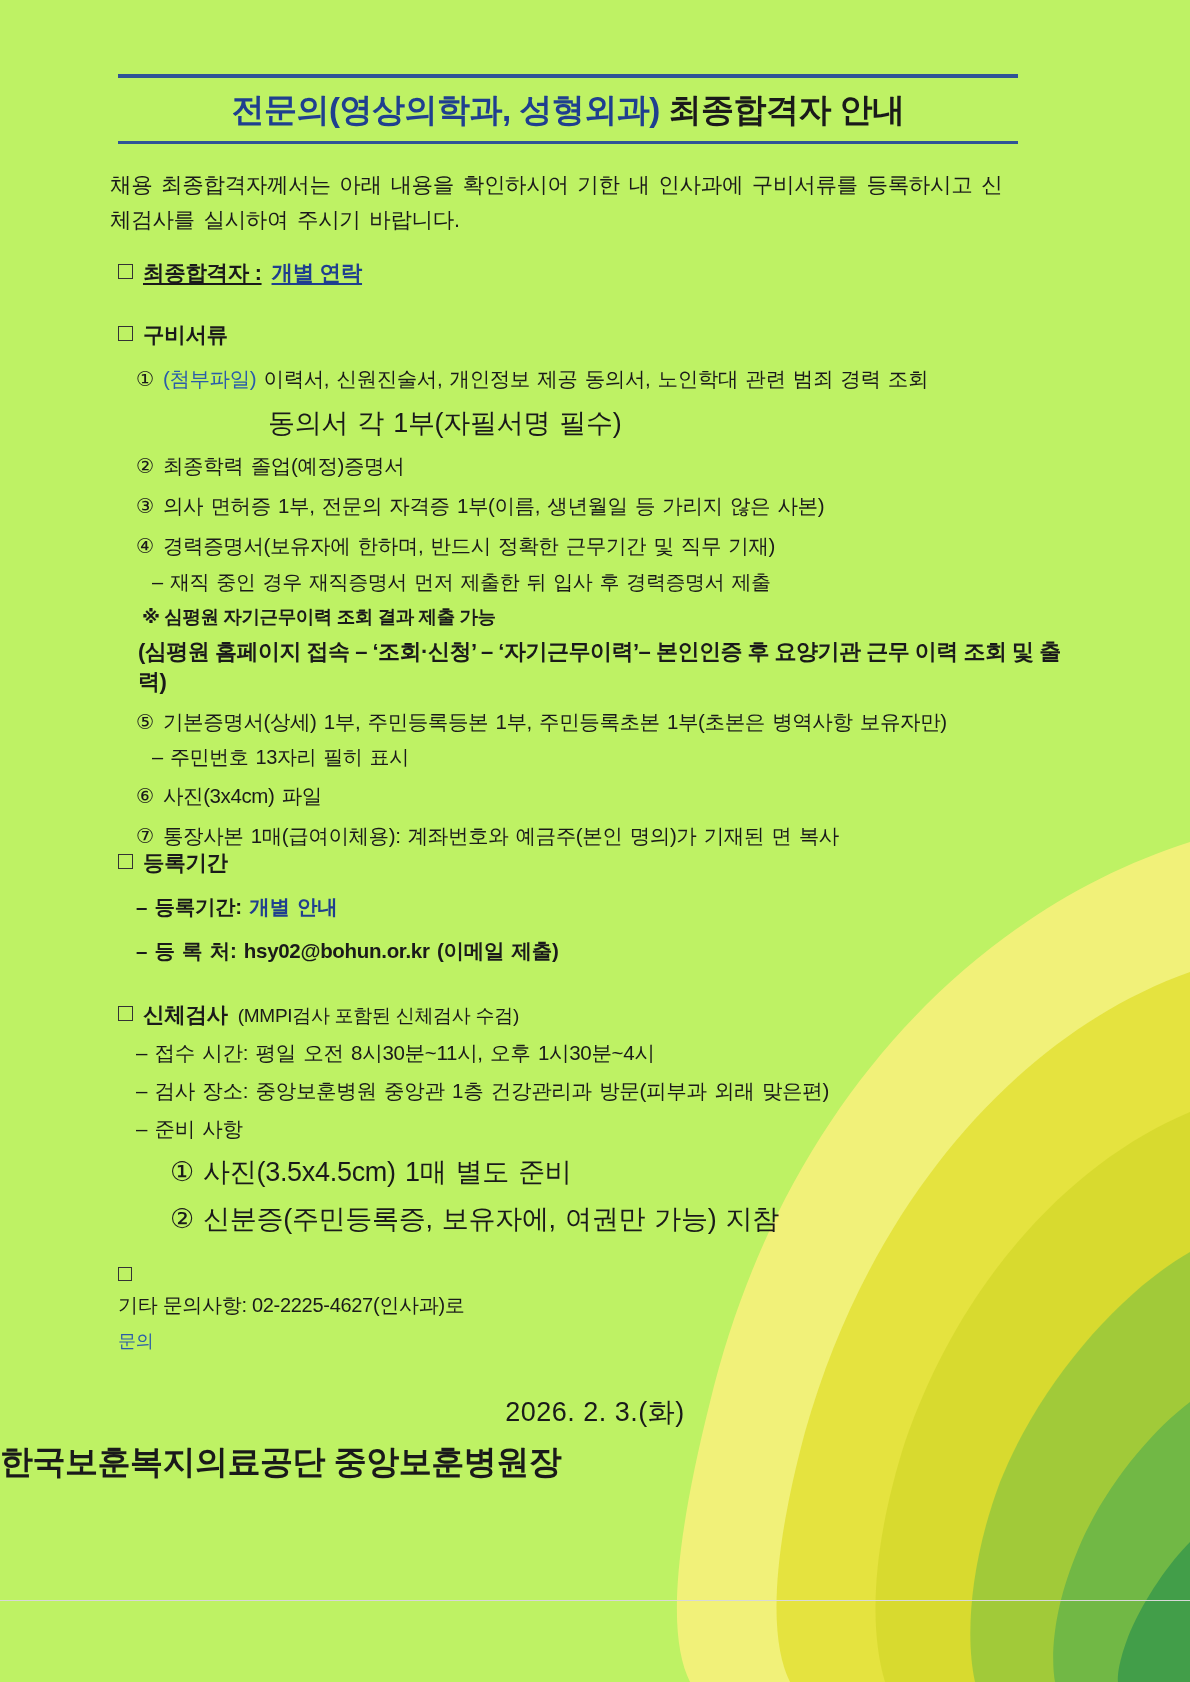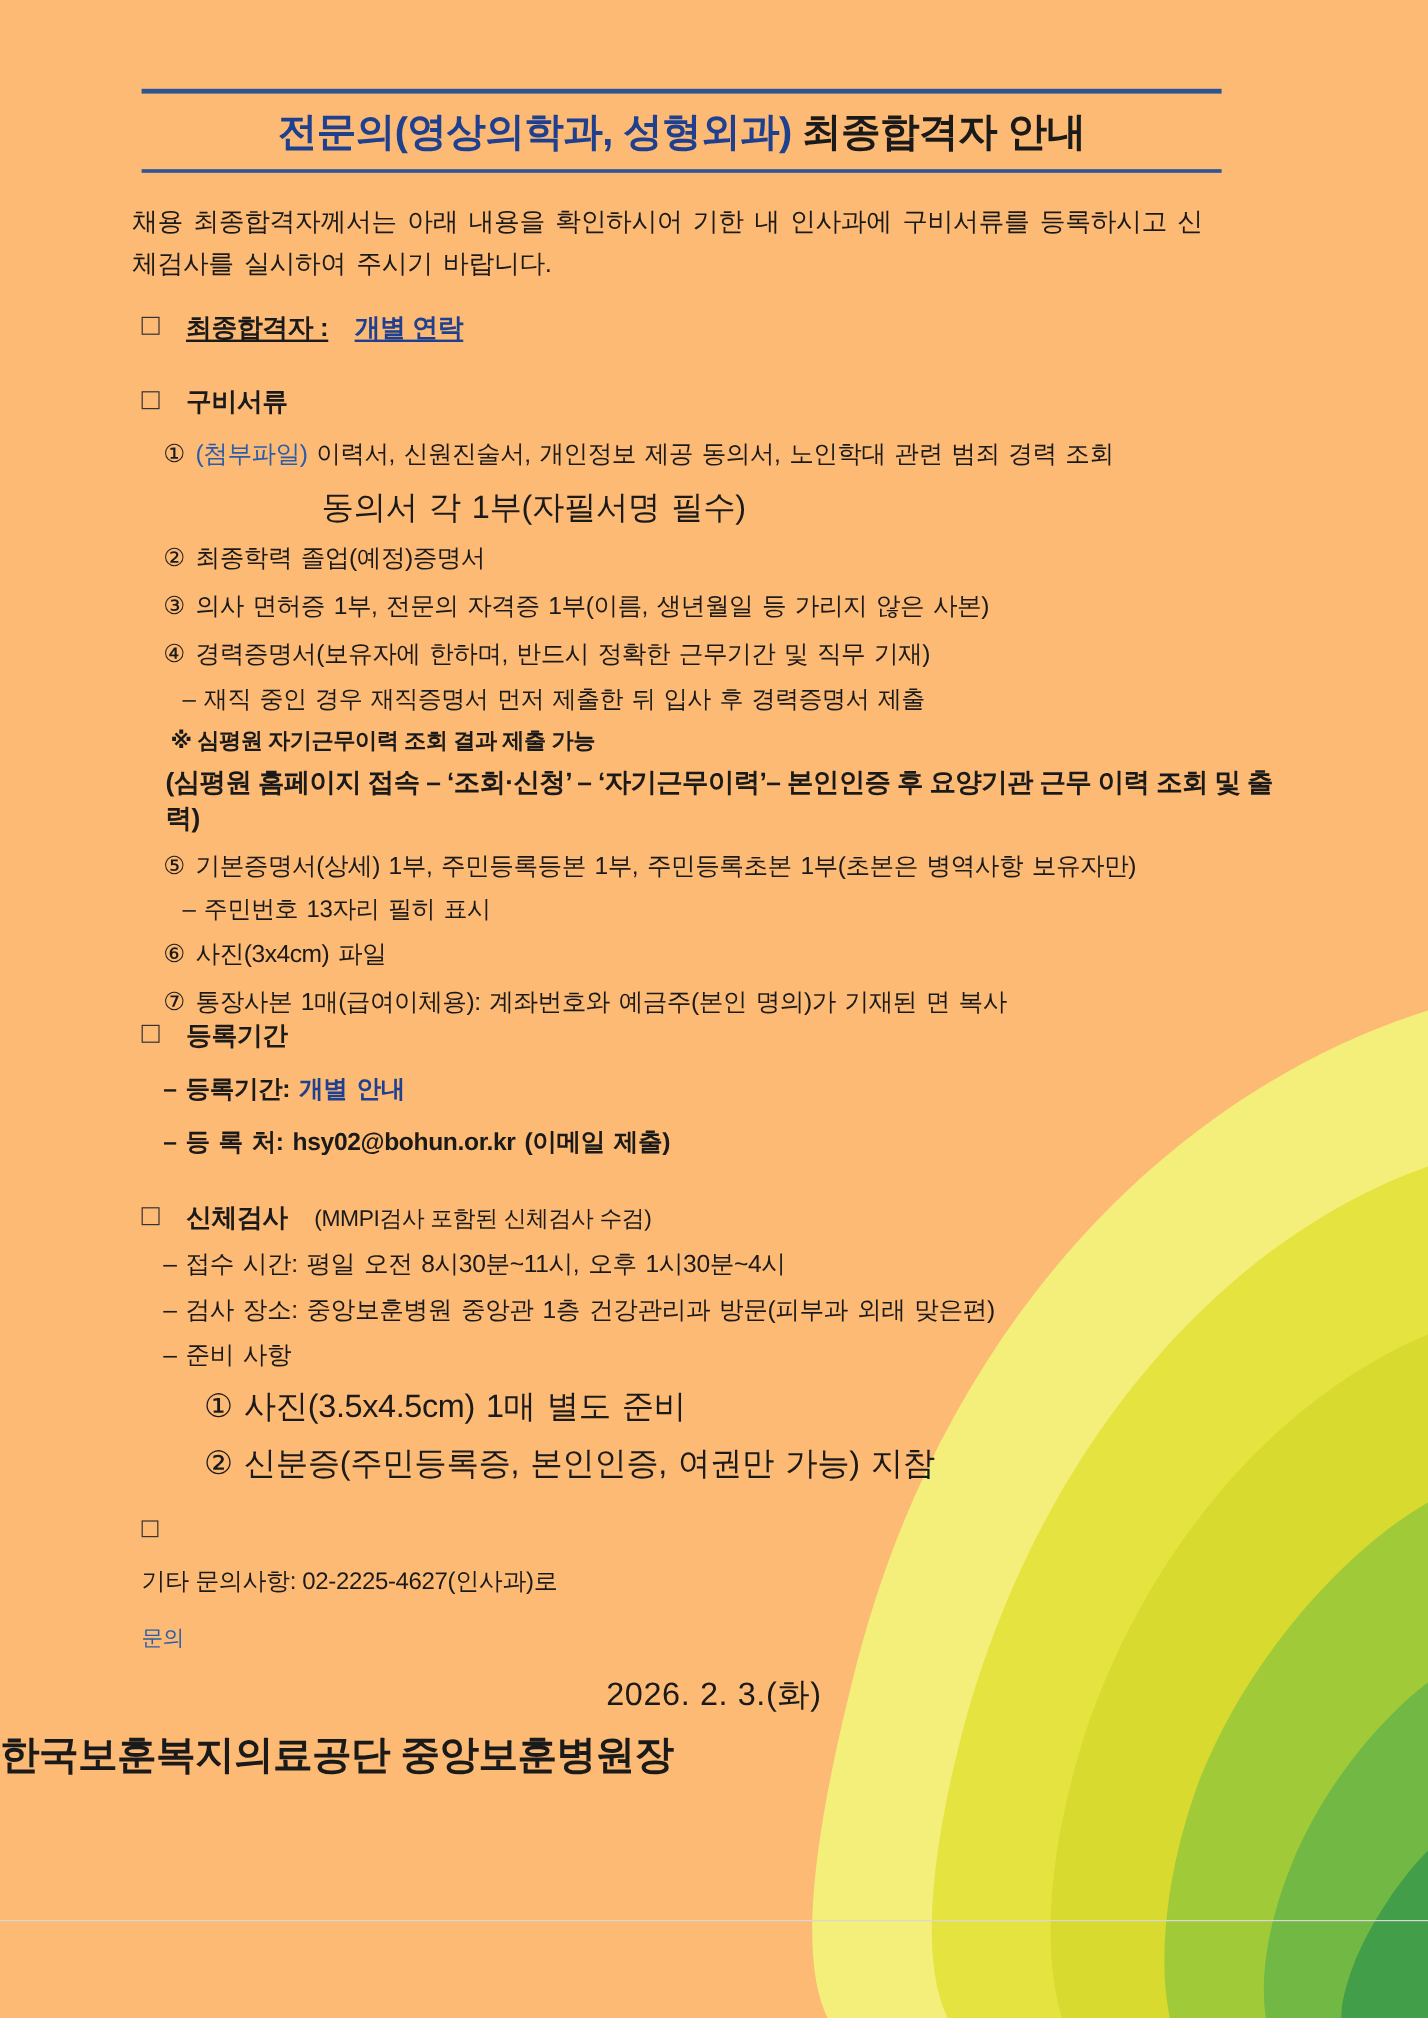--- a/index.html
+++ b/index.html
@@ -5,21 +5,21 @@
   html, body {
     margin: 0;
     padding: 0;
     background: #ffffff;
   }
   .page {
     position: relative;
     width: 1190px;
     height: 1682px;
     margin: 0 auto;
-    background: #fdba74;
+    background: #bef264;
     overflow: hidden;
     font-family: "Liberation Sans", "DejaVu Sans", sans-serif;
     color: #1a1a1a;
   }
 
   
   .deco {
     position: absolute;
     pointer-events: none;
     z-index: 0;
@@ -71,21 +71,21 @@
     position: absolute;
     left: 118px;
     width: 960px;
   }
   .sec-head {
     font-size: 21.5px;
     font-weight: bold;
     letter-spacing: -0.3px;
     display: flex;
     align-items: baseline;
-    gap: 22px;
+    gap: 10px;
   }
   .chk {
     display: inline-block;
     width: 13px;
     height: 13px;
     border: 1.6px solid #333;
     flex: 0 0 auto;
     position: relative;
     top: -1px;
   }
@@ -293,21 +293,21 @@
       </div>
       <div class="dash">– 접수 시간: 평일 오전 8시30분~11시, 오후 1시30분~4시</div>
       <div class="dash">– 검사 장소: 중앙보훈병원 중앙관 1층 건강관리과 방문(피부과 외래 맞은편)</div>
       <div class="dash">– 준비 사항</div>
       <div class="ind1">
         <span>①</span>
         <span>사진(3.5x4.5cm) 1매 별도 준비</span>
       </div>
       <div class="ind1">
         <span>②</span>
-        <span>신분증(주민등록증, 본인인증, 여권만 가능) 지참</span>
+        <span>신분증(주민등록증, 보유자에, 여권만 가능) 지참</span>
       </div>
     </div>
 
     <div class="sec" style="top:1268px;">
       <div class="sec-head" style="font-weight:normal; font-size:20px;flex-direction:column;">
         <span class="chk" style="width:12px;height:12px;"></span>
         <span>기타 문의사항: 02-2225-4627(인사과)로</span>
         <span class="blue-soft" style="font-size:18px;">문의</span>
       </div>
     </div>

